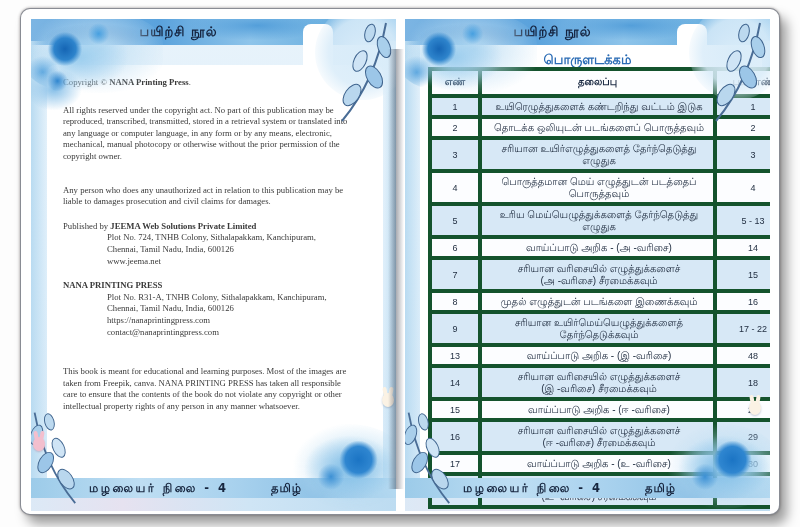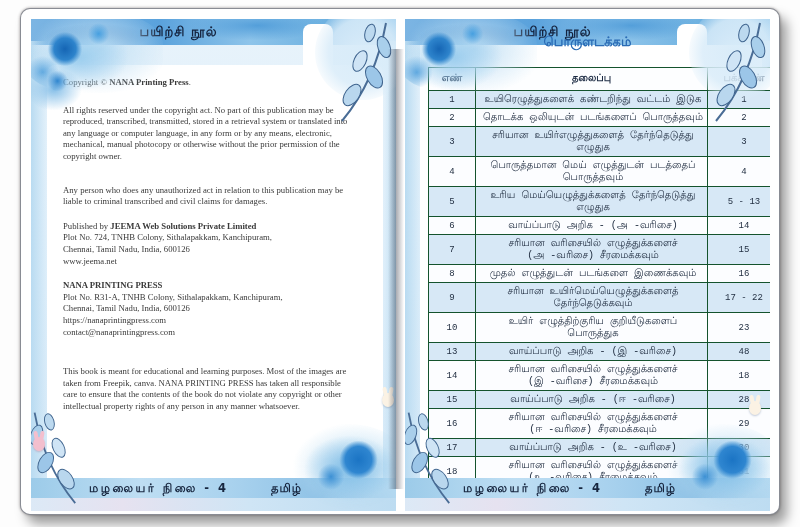--- a/index.html
+++ b/index.html
@@ -52,36 +52,36 @@
   .panel2{
     position:absolute;left:15px;right:8px;top:26px;bottom:33px;
     background:#ffffff;z-index:1;
   }
   .eng{
     margin:0;color:#3a3a3a;
     font-family:"Liberation Serif", serif;
     font-size:8.7px;line-height:11.6px;text-align:left;
   }
   .pre{white-space:pre-line;}
-  .block{display:block;white-space:pre-line;}
+  .block{display:block;white-space:pre-line;margin-left:44px;}
   .mt16{margin-top:16px;} .mt22{margin-top:22px;} .mt13{margin-top:13px;}
   .mt26{margin-top:26px;} .mt28{margin-top:28px;}
   
   .toc-title{
-    position:absolute;top:12px;left:40px;right:40px;height:21px;line-height:21px;z-index:2;
+    position:absolute;top:30px;left:40px;right:40px;height:21px;line-height:21px;z-index:2;
     text-align:center;font-size:13px;font-weight:bold;color:#2b6cb5;
   }
   table.toc{
     position:absolute;left:23px;top:48px;width:337px;z-index:2;
     border-collapse:collapse;table-layout:fixed;background:#fff;
   }
   table.toc th, table.toc td{
-    border:1px solid #14532d;
+    border:4px solid #14532d;
     color:#233043;
-    font-family:Liberation Mono, monospace;
+    font-family:Liberation Sans, sans-serif;
   }
   table.toc th{
     background:#fdfeff;font-weight:bold;color:#1b2a42;
     font-size:10px;padding:5px 2px;
   }
   th.c-no, td.c-no{width:42px;text-align:center;}
   th.c-title, td.c-title{width:227px;}
   th.c-page, td.c-page{width:68px;text-align:center;}
   td.c-no{font-size:9px;}
   td.c-page{font-size:9px;}
@@ -168,21 +168,21 @@
     <div class="band">
       <span class="band-title">பயிற்சி நூல்</span>
     </div>
     <div class="tab"></div>
     <div class="wash-left"></div>
     <div class="wash-right"></div>
 
     <div class="panel">
       <p class="eng"><span>Copyright © </span><b>NANA Printing Press</b><span>.</span></p>
       <p class="eng mt16">All rights reserved under the copyright act. No part of this publication may be reproduced, transcribed, transmitted, stored in a retrieval system or translated into any language or computer language, in any form or by any means, electronic, mechanical, manual photocopy or otherwise without the prior permission of the copyright owner.</p>
-      <p class="eng mt22">Any person who does any unauthorized act in relation to this publication may be liable to criminal transcribed and civil claims for damages.</p>
+      <p class="eng mt22">Any person who does any unauthorized act in relation to this publication may be liable to damages prosecution and civil claims for damages.</p>
       <p class="eng mt13"><span>Published by </span><b>JEEMA Web Solutions Private Limited</b><span class="block">Plot No. 724, TNHB Colony, Sithalapakkam, Kanchipuram,
 Chennai, Tamil Nadu, India, 600126
 www.jeema.net</span></p>
       <p class="eng mt13"><b>NANA PRINTING PRESS</b><span class="block">Plot No. R31-A, TNHB Colony, Sithalapakkam, Kanchipuram,
 Chennai, Tamil Nadu, India, 600126
 https://nanaprintingpress.com
 contact@nanaprintingpress.com</span></p>
       <p class="eng mt28">This book is meant for educational and learning purposes. Most of the images are taken from Freepik, canva. NANA PRINTING PRESS has taken all responsible care to ensure that the contents of the book do not violate any copyright or other intellectual property rights of any person in any manner whatsoever.</p>
     </div>
 
@@ -278,25 +278,20 @@
     <td class="c-title">முதல் எழுத்துடன் படங்களை இணைக்கவும்</td>
     <td class="c-page">16</td>
   </tr>
           <tr>
     <td class="c-no">9</td>
     <td class="c-title">சரியான உயிர்மெய்யெழுத்துக்களைத்
 தேர்ந்தெடுக்கவும்</td>
     <td class="c-page">17 - 22</td>
   </tr>
           <tr>
-    <td class="c-no">10</td>
-    <td class="c-title">உயிர் எழுத்திற்குரிய குறியீடுகளைப் பொருத்துக</td>
-    <td class="c-page">23</td>
-  </tr>
-          <tr>
     <td class="c-no">13</td>
     <td class="c-title">வாய்ப்பாடு அறிக - (இ -வரிசை)</td>
     <td class="c-page">48</td>
   </tr>
           <tr>
     <td class="c-no">14</td>
     <td class="c-title">சரியான வரிசையில் எழுத்துக்களைச்
 (இ -வரிசை) சீரமைக்கவும்</td>
     <td class="c-page">18</td>
   </tr>

